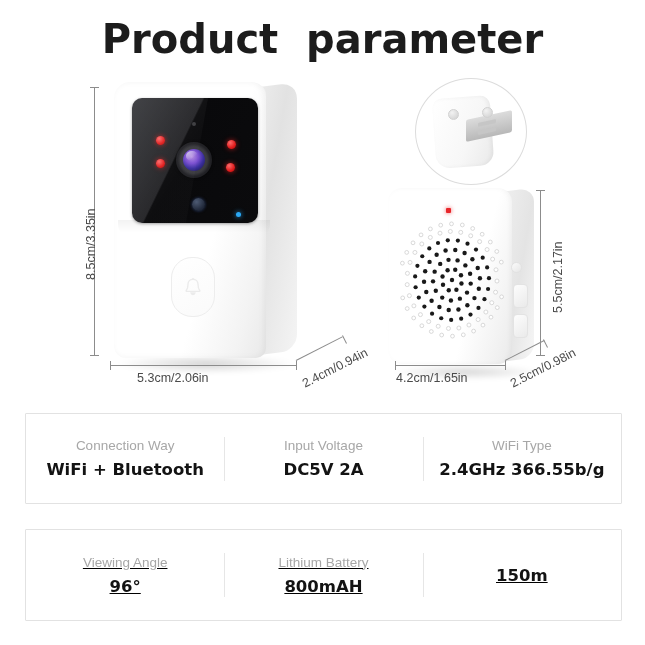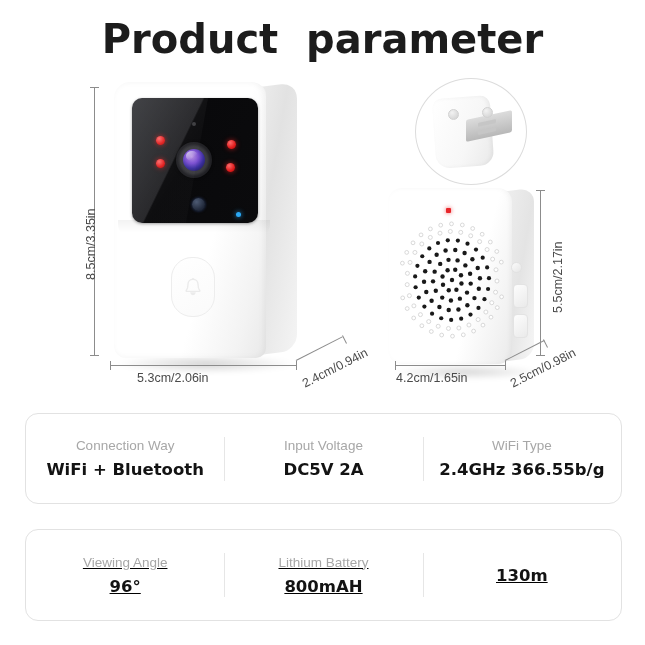--- a/index.html
+++ b/index.html
@@ -182,21 +182,21 @@
   .dim-label{
     position:absolute;color:#4a4a4a;font-size:12.5px;
     font-family:"Liberation Sans", sans-serif;white-space:nowrap;
   }
   .dim-label-v{transform:rotate(-90deg);transform-origin:left top;}
   .dim-label-diag{transform:rotate(-27deg);transform-origin:left top;}
 
   
   .spec-card{
     position:absolute;left:25px;width:595px;
-    border:1px solid #e2e2e2;border-radius:13px;background:#ffffff;
+    border:1px solid #e2e2e2;border-radius:1px;background:#ffffff;
     display:flex;align-items:center;
   }
   #spec-card-0{top:413px;height:89px;}
   #spec-card-1{top:529px;height:90px;text-decoration:underline;}
   .spec-col{
     flex:1 1 0;position:relative;text-align:center;
     display:flex;flex-direction:column;align-items:center;justify-content:center;
   }
   .spec-col + .spec-col:before{
     content:"";position:absolute;left:0;top:50%;transform:translateY(-50%);
@@ -444,17 +444,17 @@
       <div class="spec-label">Viewing Angle</div>
       <div class="spec-value">96°</div>
 
     </div>
     <div class="spec-col">
       <div class="spec-label">Lithium Battery</div>
       <div class="spec-value">800mAH</div>
 
     </div>
     <div class="spec-col">
-      <div class="spec-value">130m</div>
+      <div class="spec-value">150m</div>
     </div>
   </div>
 
 </div>
 
 </body></html>

